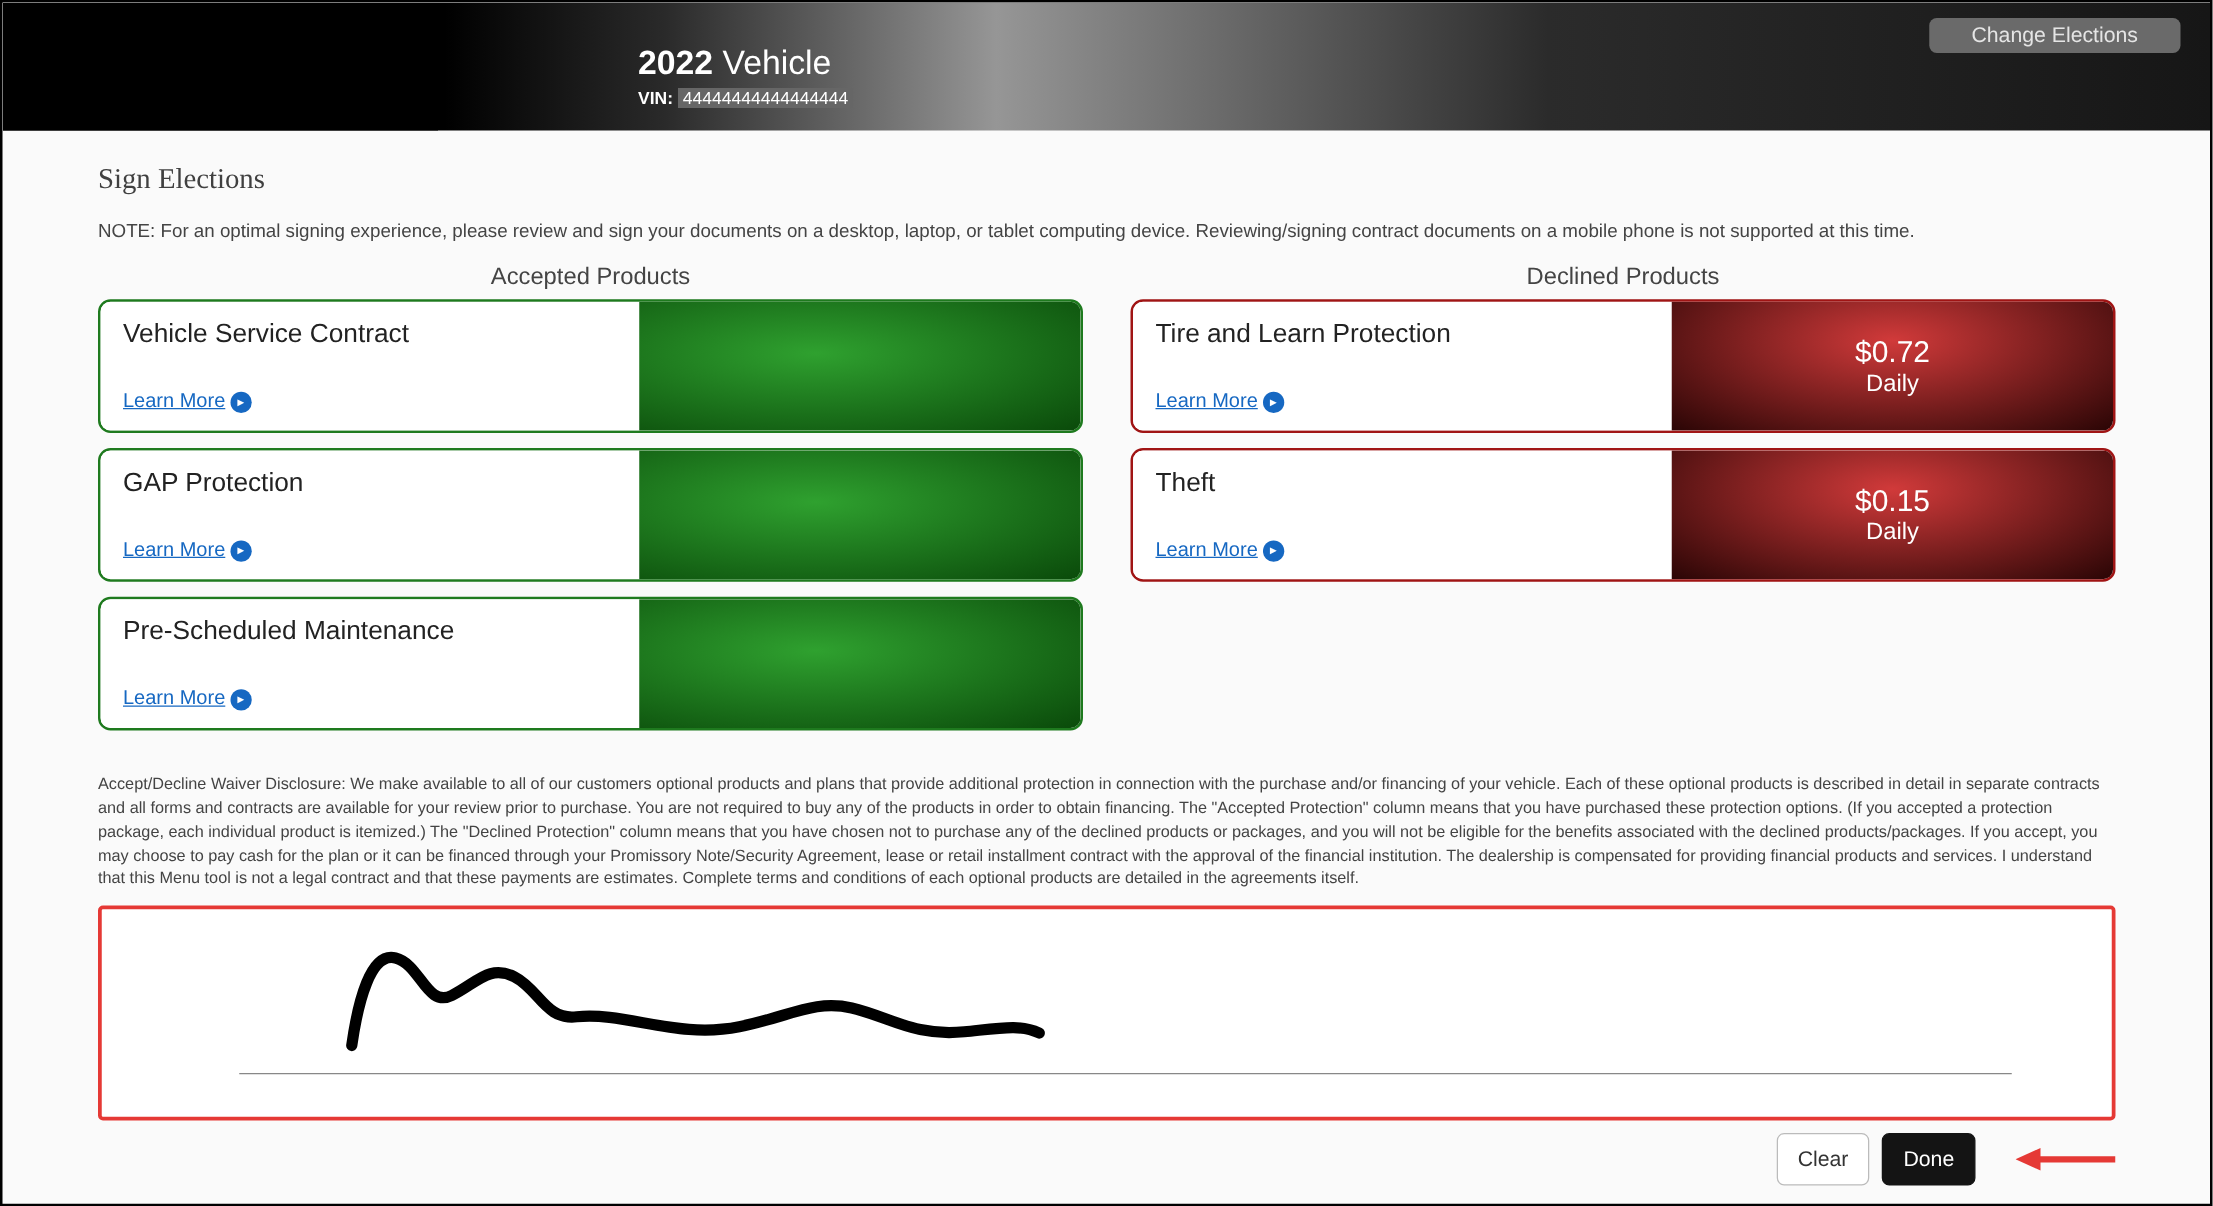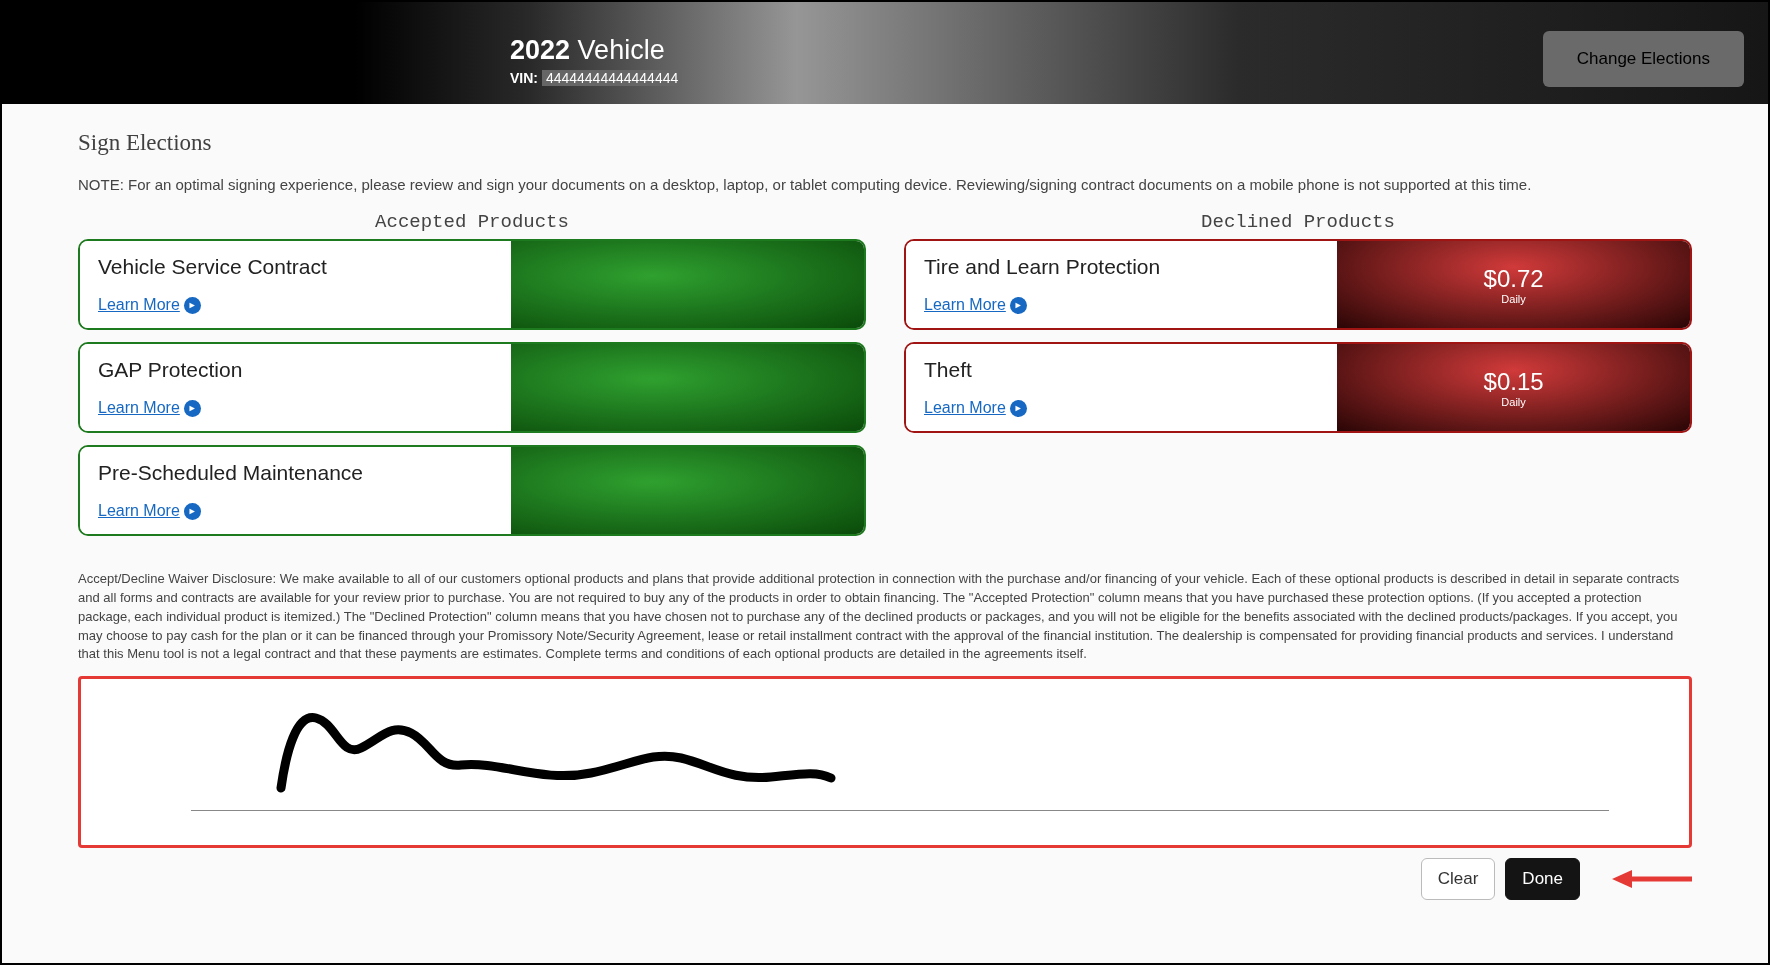--- a/index.html
+++ b/index.html
@@ -35,26 +35,26 @@
     padding-top: 14px;
   }
   .vehicle-title { font-size: 27px; font-weight: 400; }
   .vehicle-title .year { font-weight: bold; }
   .vin-line { font-size: 14px; margin-top: 4px; }
   .vin-line .vin-label { font-weight: bold; }
   .vin-value-mask { background: #666; padding: 0 4px; }
   .change-elections-btn {
     position: absolute;
     right: 24px;
-    top: 29px;
+    top: 12px;
     background: #6a6a6a;
-    color: #000000;
+    color: #e5e5e5;
     border: none;
     border-radius: 6px;
-    padding: 18px 34px;
+    padding: 4px 34px;
     font-size: 17px;
     cursor: pointer;
   }
   .content {
     padding: 26px 76px 20px 76px;
   }
   .page-title {
     font-family: Georgia, 'Times New Roman', serif;
     font-size: 23px;
     color: #404040;
@@ -69,25 +69,24 @@
   .cols {
     display: flex;
     gap: 38px;
   }
   .col { flex: 1; }
   .col-header {
     text-align: center;
     font-size: 19px;
     color: #444;
     margin-bottom: 6px;
-    font-family: Liberation Mono, monospace;
   }
   .card {
     display: flex;
-    height: 91px;
+    height: 107px;
     border-radius: 10px;
     overflow: hidden;
     margin-bottom: 12px;
     border: 2px solid;
   }
   .card.green { border-color: #1e7a1e; }
   .card.red { border-color: #a01414; }
   .card-left {
     background: #fff;
     flex: 0 0 55%;
@@ -126,21 +125,21 @@
     justify-content: center;
     color: #fff;
   }
   .card.green .card-right {
     background: radial-gradient(ellipse at 40% 40%, #2fa12f 0%, #0a4a0a 100%);
   }
   .card.red .card-right {
     background: radial-gradient(ellipse at 50% 30%, #d13a3a 0%, #2a0505 100%);
   }
   .price { font-size: 24px; font-weight: 400; }
-  .period { font-size: 11px; }
+  .period { font-size: 19px; }
   .disclosure {
     margin-top: 22px;
     font-size: 13px;
     color: #444;
     line-height: 1.45;
   }
   .sig-panel {
     margin-top: 12px;
     border: 3px solid #e53935;
     border-radius: 4px;

